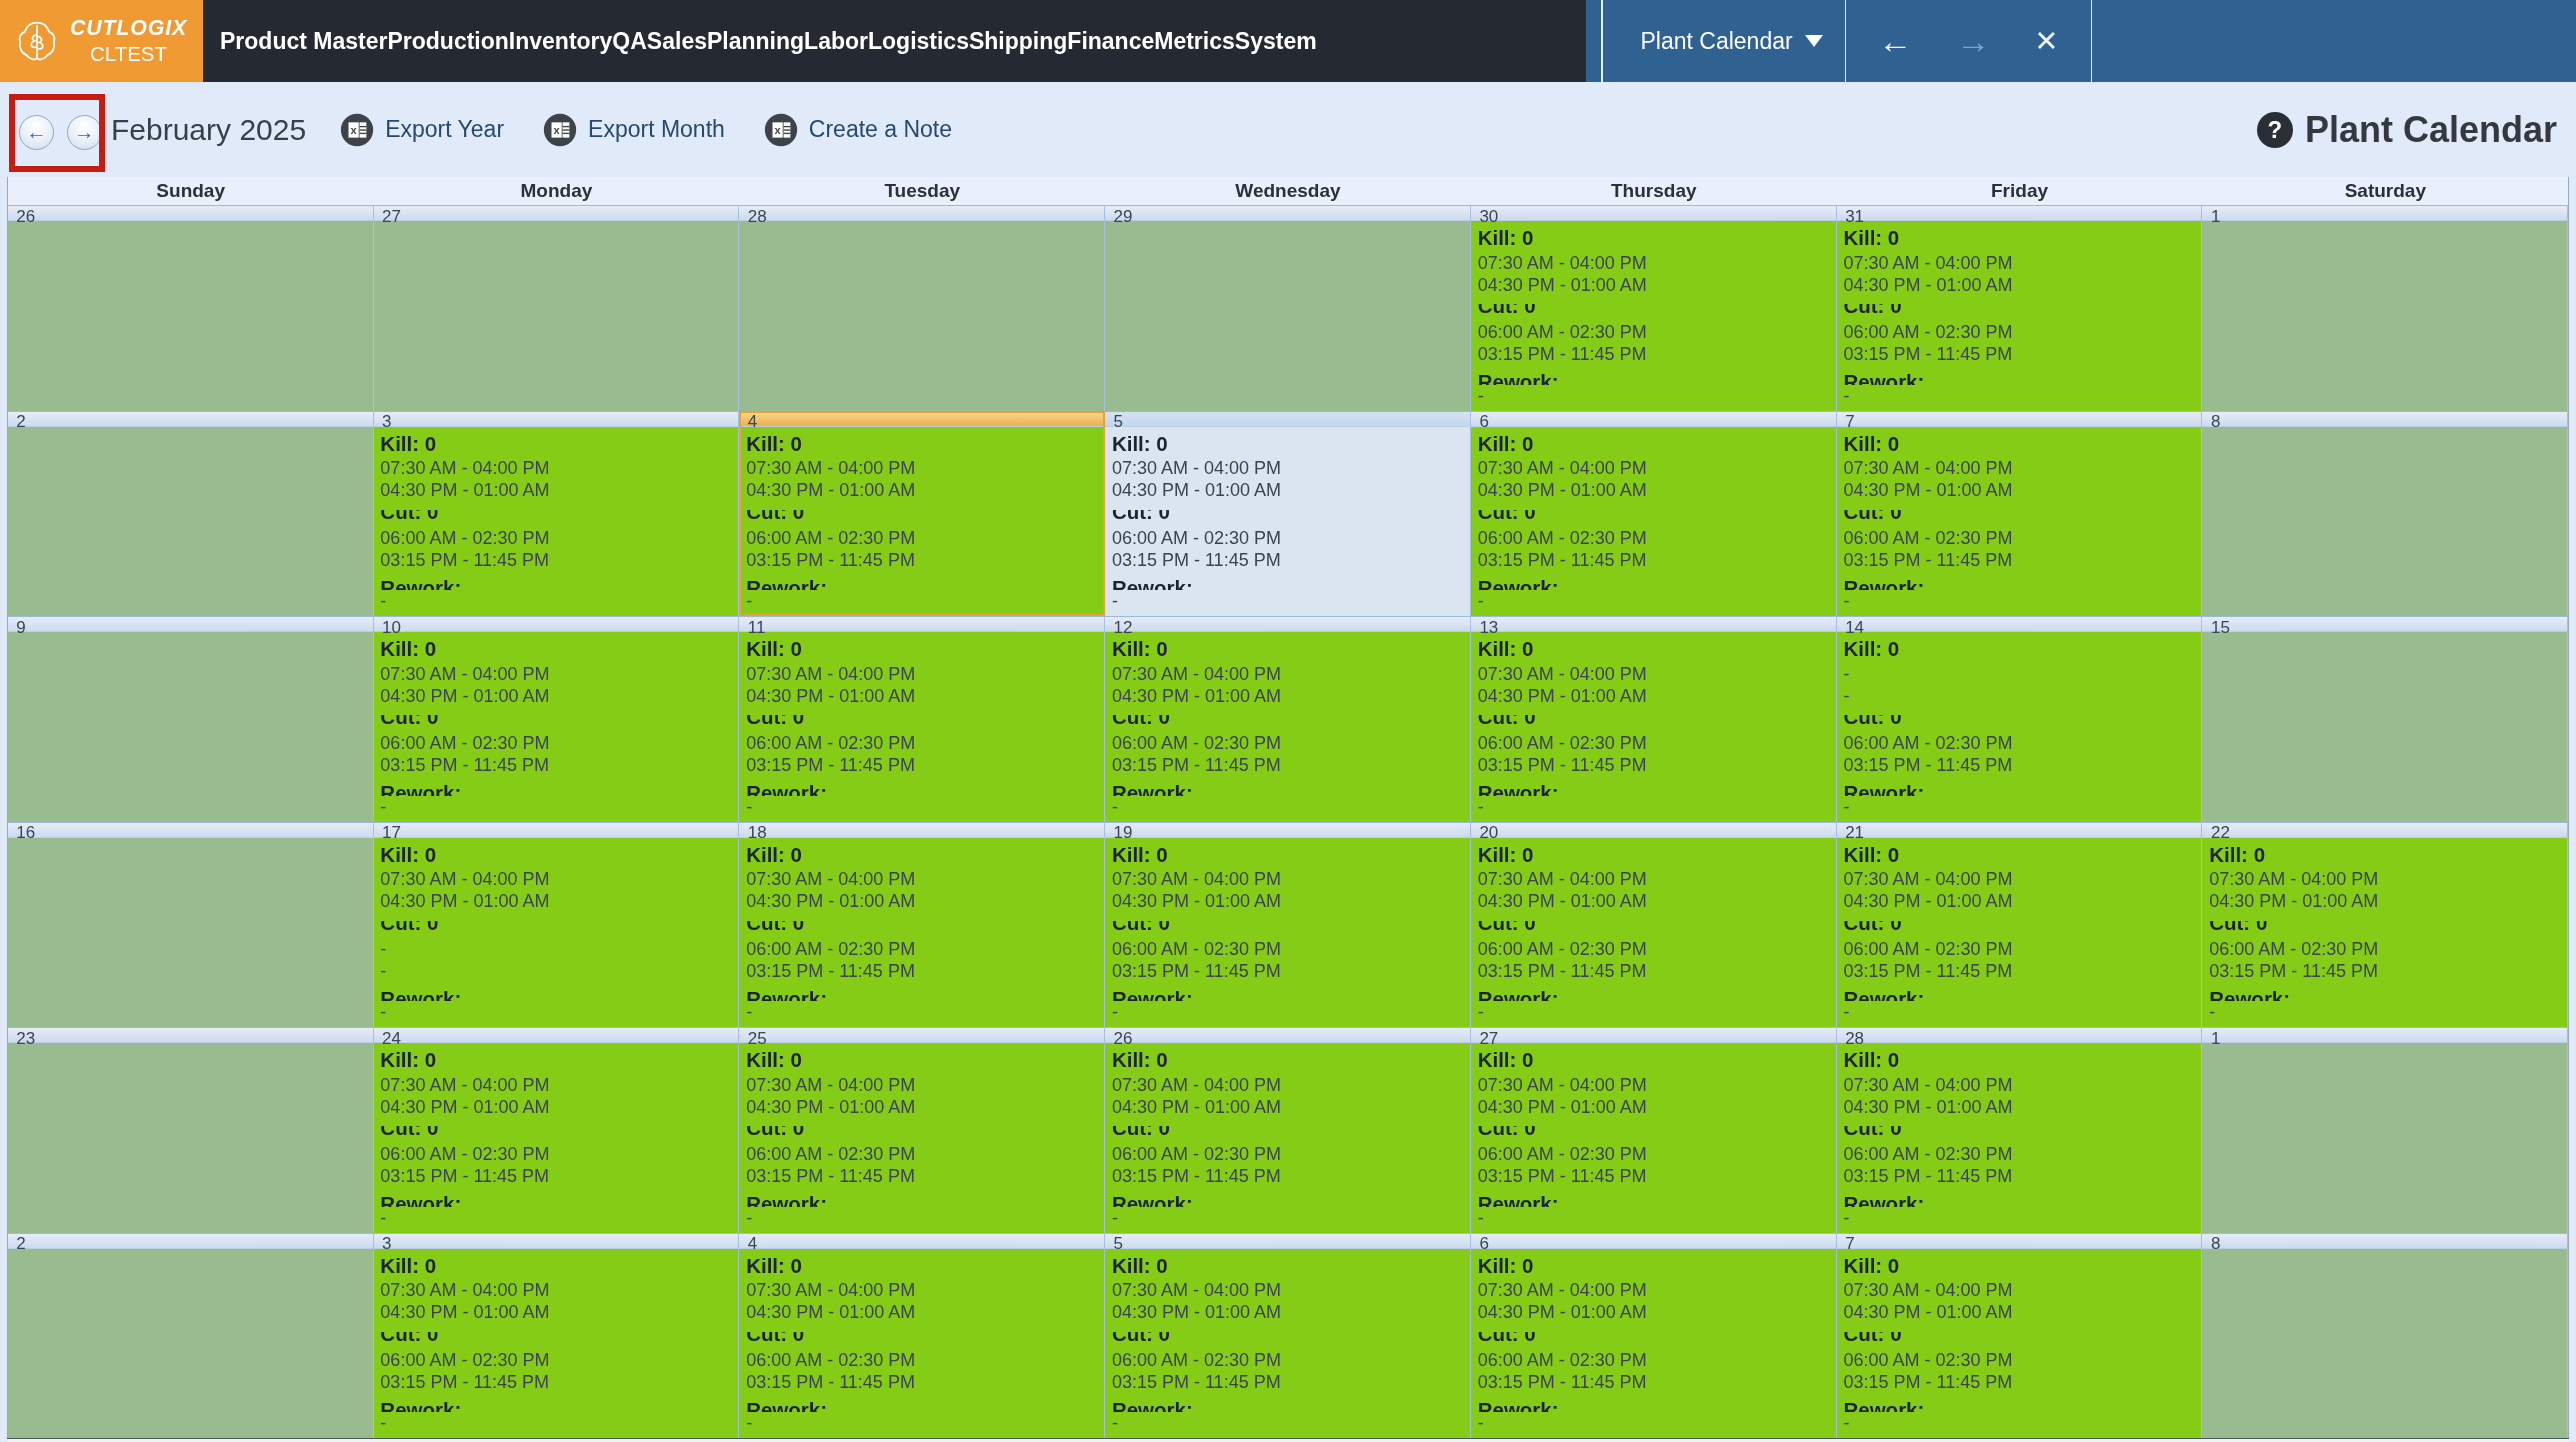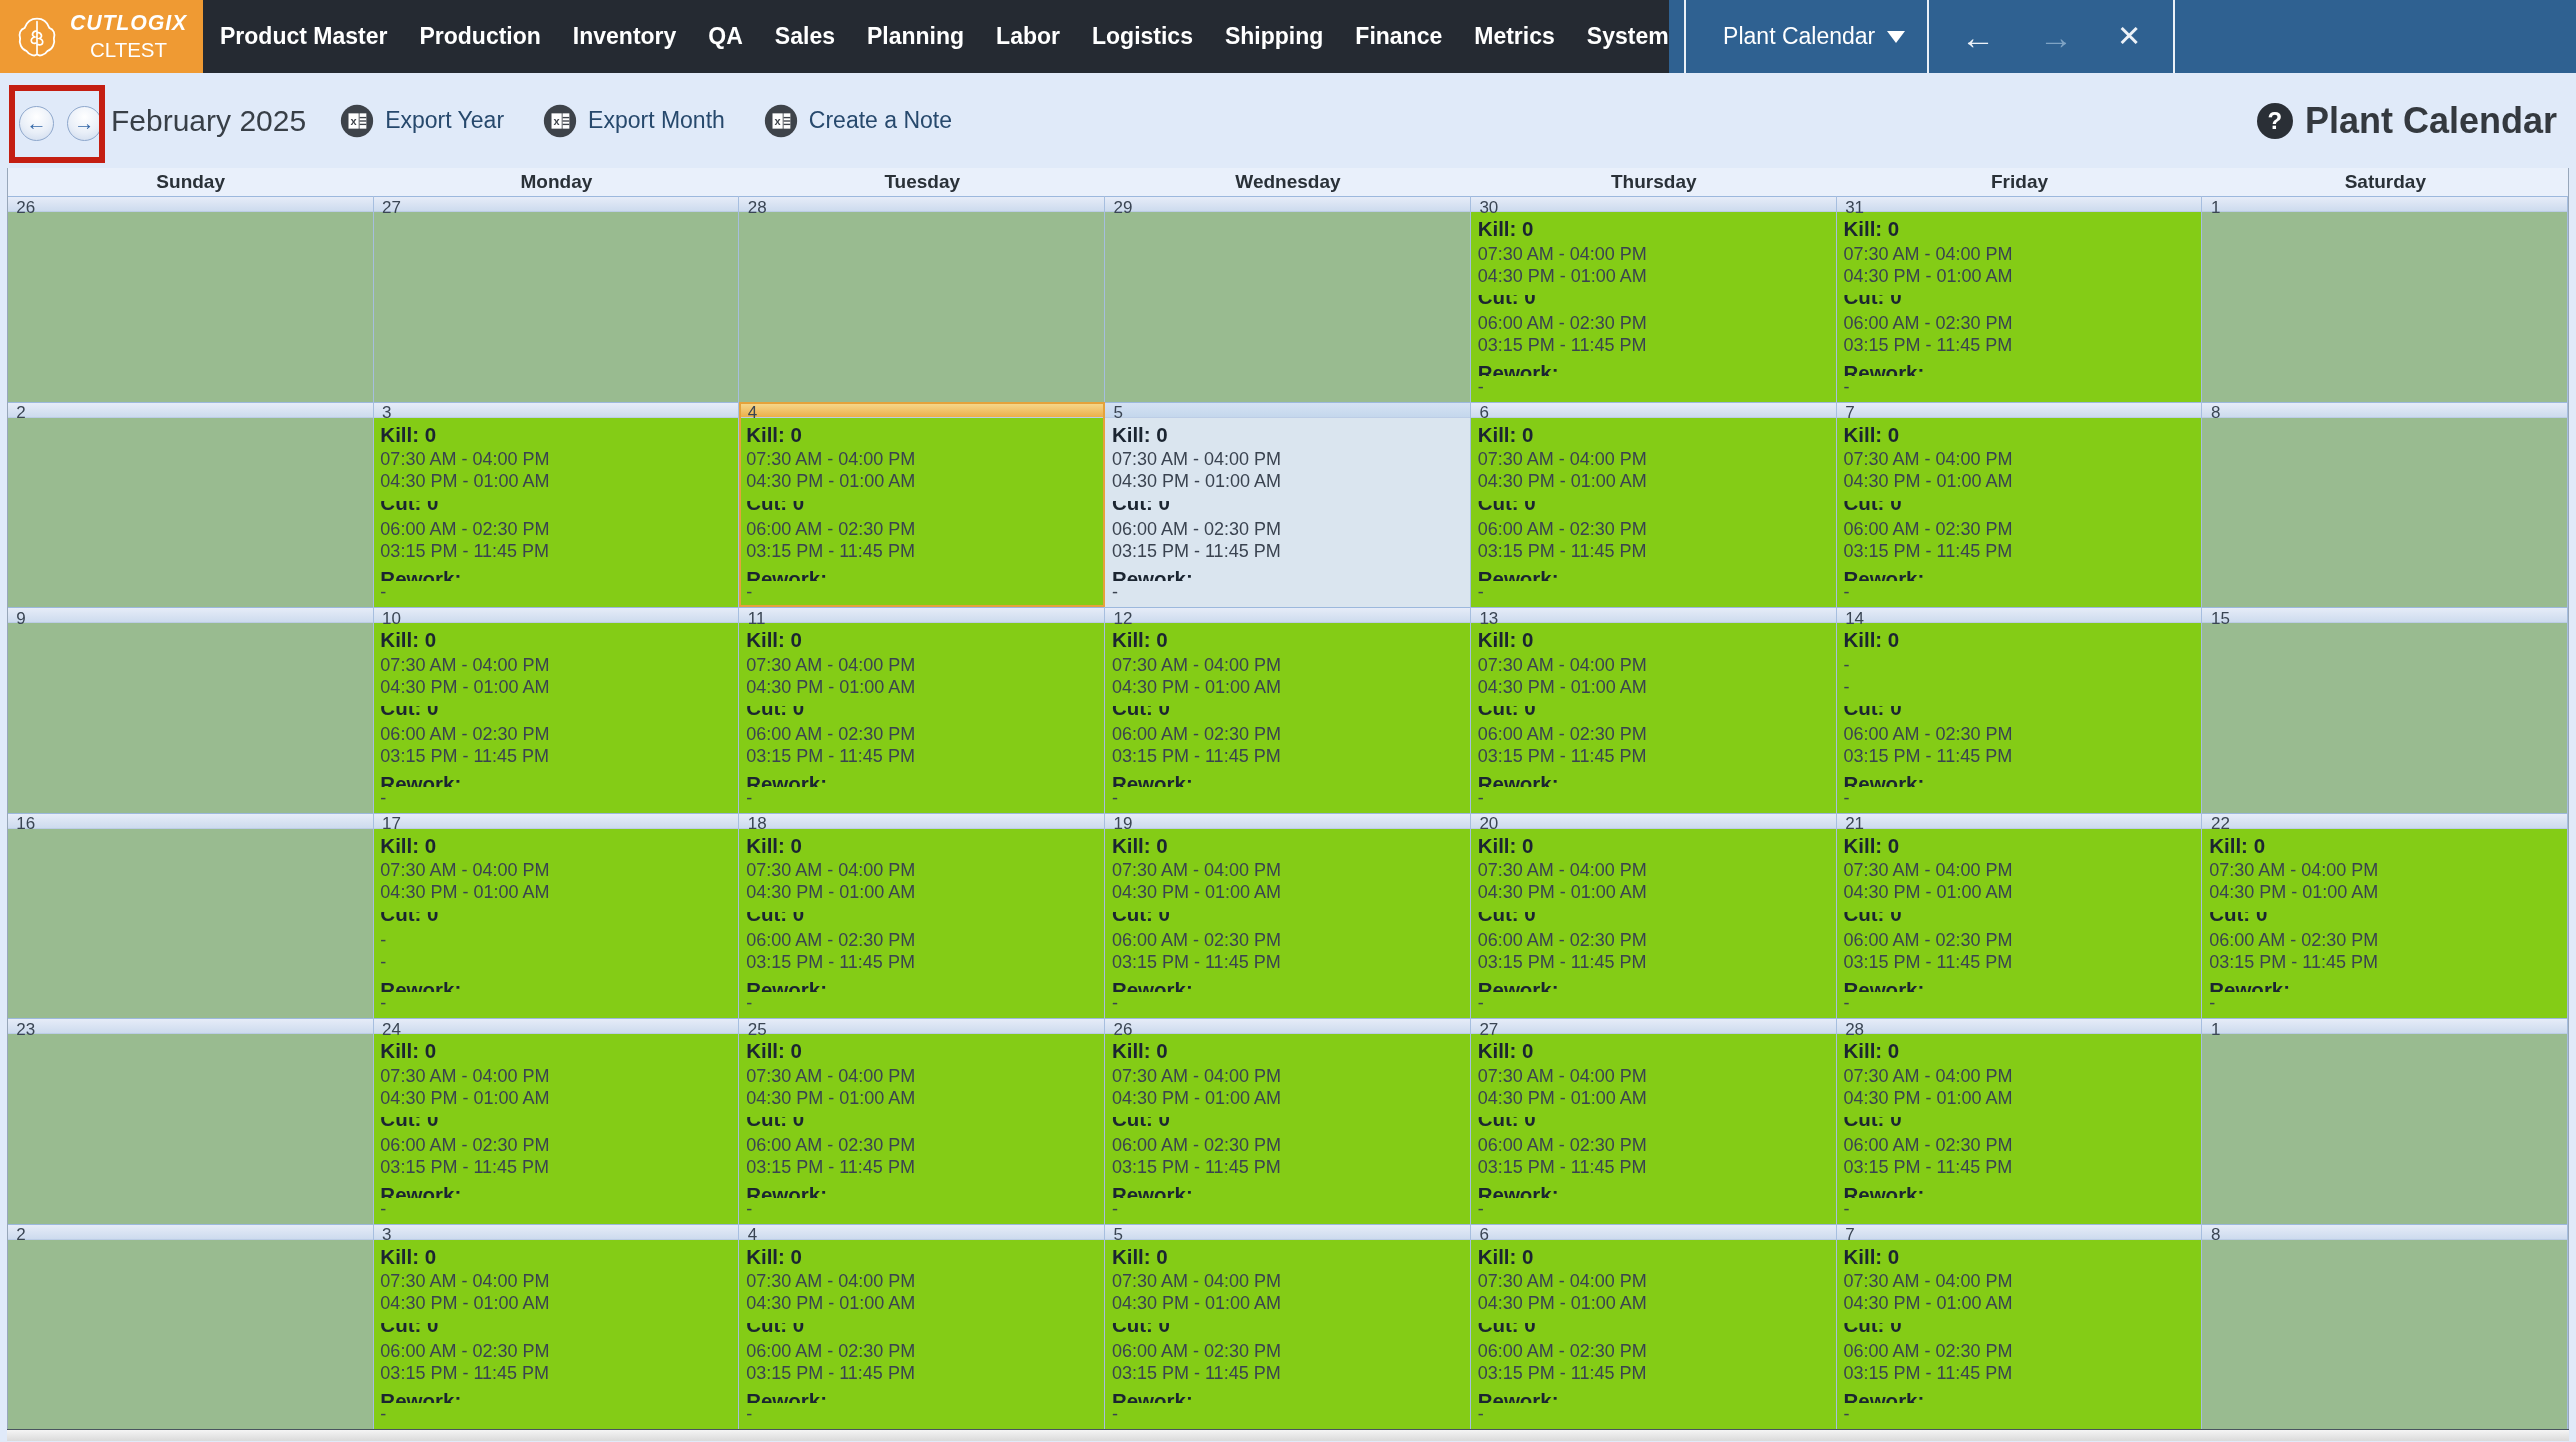--- a/index.html
+++ b/index.html
@@ -1,26 +1,26 @@
 <!DOCTYPE html>
 <html style="font-size:13.7px"><head>
 <meta charset="utf-8">
 <style>
   * { box-sizing: border-box; margin: 0; padding: 0; }
   html,body { width:2576px; height:1442px; overflow:hidden; }
   body { font-family: "Liberation Sans", sans-serif; background:#E0EAF9; position:relative; }
 
   
-  .topnav { height:73px; background:#252A32; display:flex; align-items:stretch; }
+  .topnav { height:82px; background:#252A32; display:flex; align-items:stretch; }
   .logo-block { width:203px; background:#EF9A33; display:flex; align-items:center; padding:0 8.5px 0 13.7px; flex:none; }
   .logo-icon { width:46px; height:46px; flex:none; margin-right:10.2px; }
   .logo-text { display:flex; flex-direction:column; align-items:center; color:#fff; }
   .brand { font-size:21.3px; font-weight:700; font-style:italic; letter-spacing:0.9px; }
   .env { font-size:20.5px; font-weight:400; margin-top:1.7px; }
-  .nav-items { display:flex; align-items:center; gap:32px; padding-left:17px; flex:none; }
+  .nav-items { display:flex; align-items:center; padding-left:17px; flex:none; }
   .nav-item { color:#FFFFFF; font-size:23px; font-weight:600; cursor:pointer; white-space:nowrap; }
   .nav-right { margin-left:auto; background:#2F6191; display:flex; align-items:center; width:990px; flex:none; }
   .goto-input { margin-left:10.2px; width:388px; height:41px; border:0.9px solid #C3CAD3; background:#fff;
                 font-size:22px; padding:0 12px; font-family:"Liberation Sans",sans-serif; color:#333; }
   .goto-input::placeholder { color:#C6CCD4; font-style:italic; }
   .vsep { width:1.7px; align-self:stretch; background:#EAF0F7; flex:none; }
   .screen-select { display:flex; align-items:center; gap:12px; padding:0 22px; margin-left:15.4px; cursor:pointer; }
   .screen-select-label { color:#FFFFFF; font-size:23px; }
   .caret-down { width:0; height:0; border-left:9.4px solid transparent; border-right:9.4px solid transparent; border-top:12px solid #FFFFFF; }
   .win-arrows { display:flex; align-items:center; gap:44px; padding:0 32px; }

